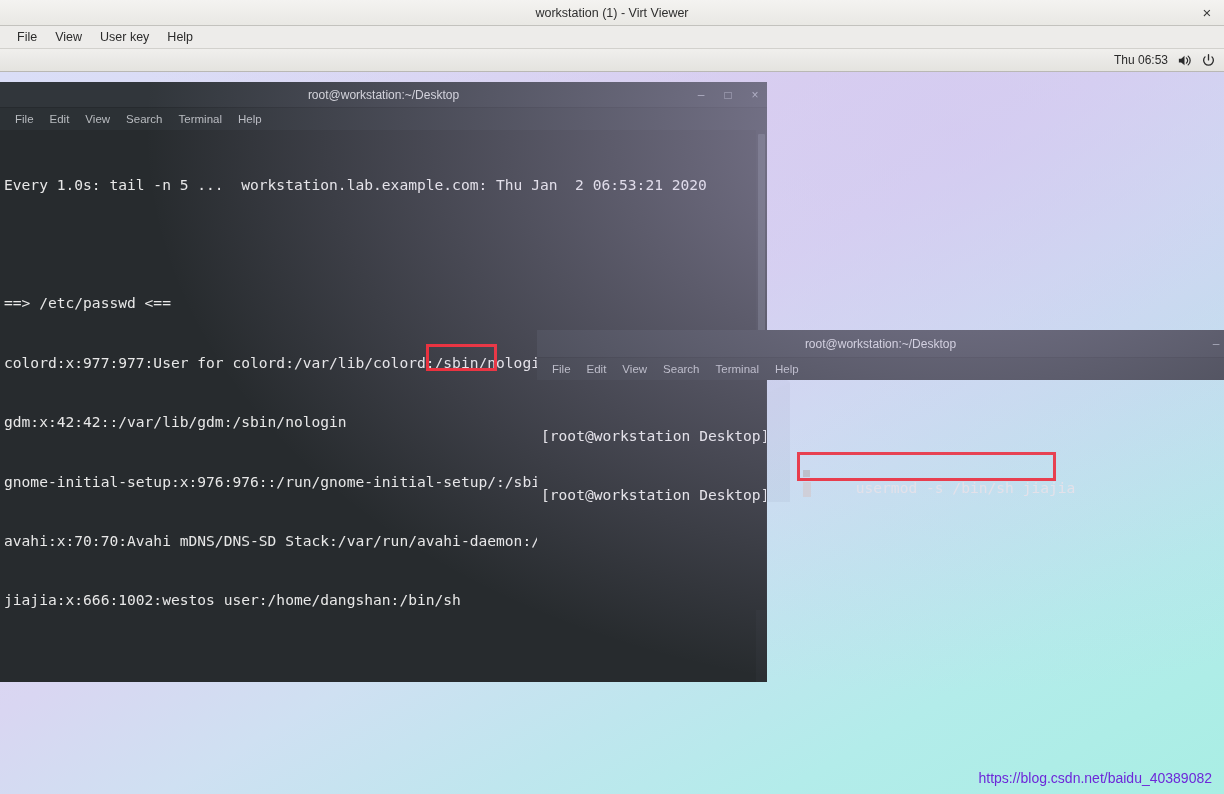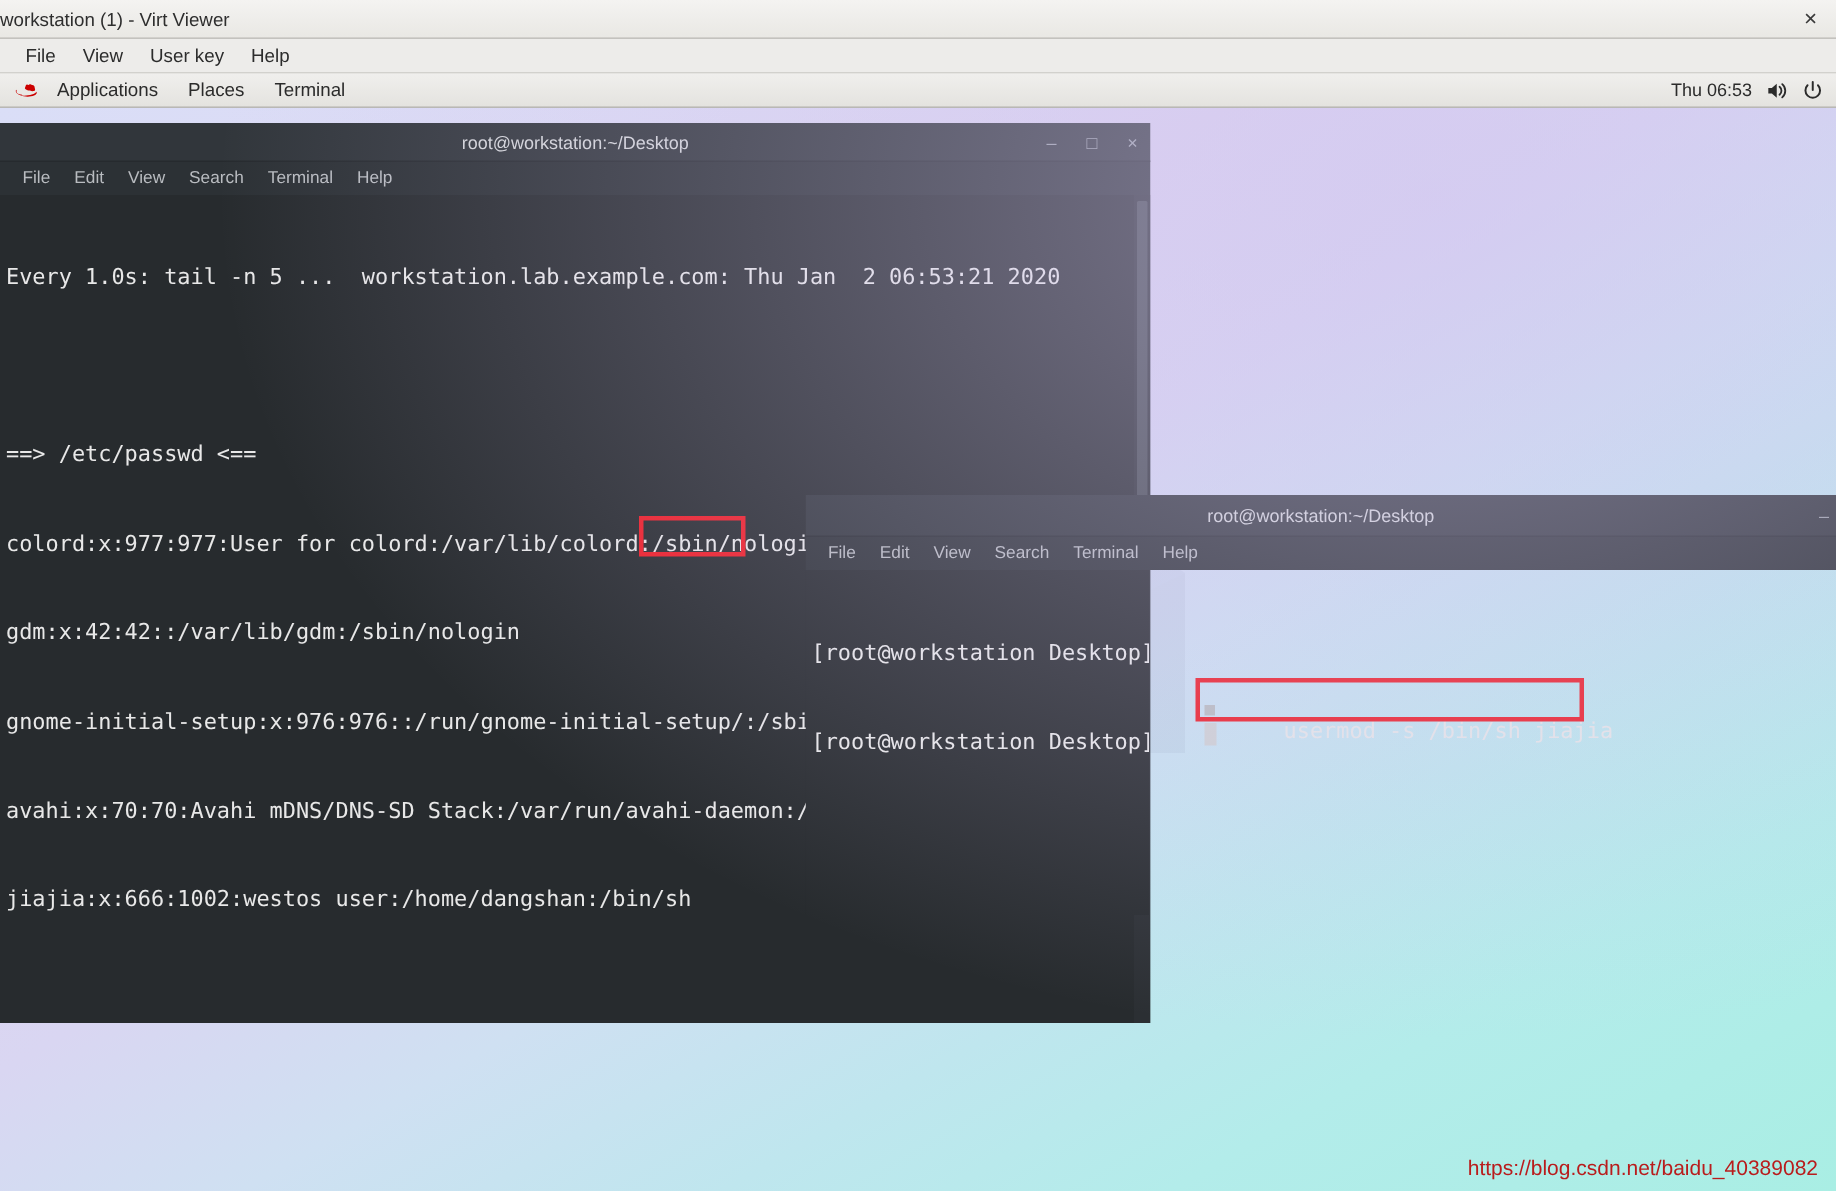--- a/index.html
+++ b/index.html
@@ -8,21 +8,21 @@
     overflow: hidden;
     font-family: "Liberation Sans", sans-serif;
     background: #d7d6d1;
   }
 
   
   #viewer-titlebar {
     position: absolute; left: 0; top: 0; width: 1224px; height: 26px;
     background: linear-gradient(to bottom, #f4f3f1 0%, #e9e8e4 100%);
     border-bottom: 1px solid #c3c2be;
-    display: flex; align-items: center; justify-content: flex-start;
+    display: flex; align-items: center; justify-content: center;
   }
   #viewer-titlebar .vt-title {
     font-size: 12.5px; color: #2e2e2e; font-weight: normal;
   }
   #viewer-titlebar .vt-close {
     position: absolute; right: 9px; top: 50%; transform: translateY(-50%);
     font-size: 15px; color: #3a3a3a; line-height: 1;
     width: 16px; height: 16px; text-align: center; cursor: pointer;
   }
 
@@ -139,21 +139,21 @@
     background: #cfd2d4; vertical-align: -2px;
   }
   .cursor-small {
     display: inline-block; width: 7px; height: 7px;
     background: #b9bdc0; vertical-align: -1px;
   }
 
   
   #watermark {
     position: absolute; right: 12px; bottom: 8px;
-    font-size: 14px; color: #b91c1c;
+    font-size: 14px; color: #6d28d9;
     font-family: "Liberation Sans", sans-serif;
     pointer-events: none;
   }
 
   
   .deco { position: absolute; opacity: .055; pointer-events: none; }
 </style>
 </head>
 <body>
 
@@ -163,31 +163,20 @@
 </div>
 
 <div id="viewer-menubar">
   <span class="vm-item">File</span>
   <span class="vm-item">View</span>
   <span class="vm-item">User key</span>
   <span class="vm-item">Help</span>
 </div>
 
 <div id="gnome-panel">
-  <div class="gp-left">
-    <span style="display:flex;align-items:center;margin-left:4px;">
-      <svg class="redhat-icon" viewBox="0 0 34 26">
-        <path d="M9 19c-3.6 0-7-1.6-7-4.4 0-.9.3-1.6.6-2.1-.9.2-1.6.8-1.6 1.9 0 2.1 2.2 4.1 5.3 5.4 3.2 1.4 7.2 2.1 10.6 2.1 6.6 0 12.1-2.3 12.1-5.1 0-.6-.2-1-.5-1.5-1.2 3-9.1 5.2-16.5 5.2-1.1 0-2.1-.1-3-.2z" fill="#cc0000"></path>
-        <path d="M23.4 14.6c1.4 0 3.4-.3 3.4-1.9 0-.1 0-.3 0-.4l-.8-3.6c-.2-.8-.4-1.2-1.8-1.9-1.1-.6-3.6-1.5-4.3-1.5-.7 0-.9.9-1.7.9-.8 0-1.4-.7-2.2-.7-.7 0-1.2.5-1.6 1.5 0 0-1 2.9-1.2 3.4 0 .1 0 .2 0 .3 0 1.5 5.9 3.9 10.2 3.9z" fill="#cc0000"></path>
-      </svg>
-    </span>
-    <span class="gp-item">Applications</span>
-    <span class="gp-item">Places</span>
-    <span class="gp-item">Terminal</span>
-  </div>
   <div class="gp-right">
     <span class="gp-clock">Thu 06:53</span>
     <span style="display:flex;align-items:center;">
       <svg class="panel-icon" viewBox="0 0 16 16">
         <path d="M2 6h2.5L8 3v10L4.5 10H2z" fill="#2b2b2b"></path>
         <path d="M10 5.2a3.6 3.6 0 010 5.6" stroke="#2b2b2b" stroke-width="1.3" fill="none" stroke-linecap="round"></path>
         <path d="M11.9 3.3a6.2 6.2 0 010 9.4" stroke="#2b2b2b" stroke-width="1.3" fill="none" stroke-linecap="round"></path>
       </svg>
     </span>
     <span style="display:flex;align-items:center;">

